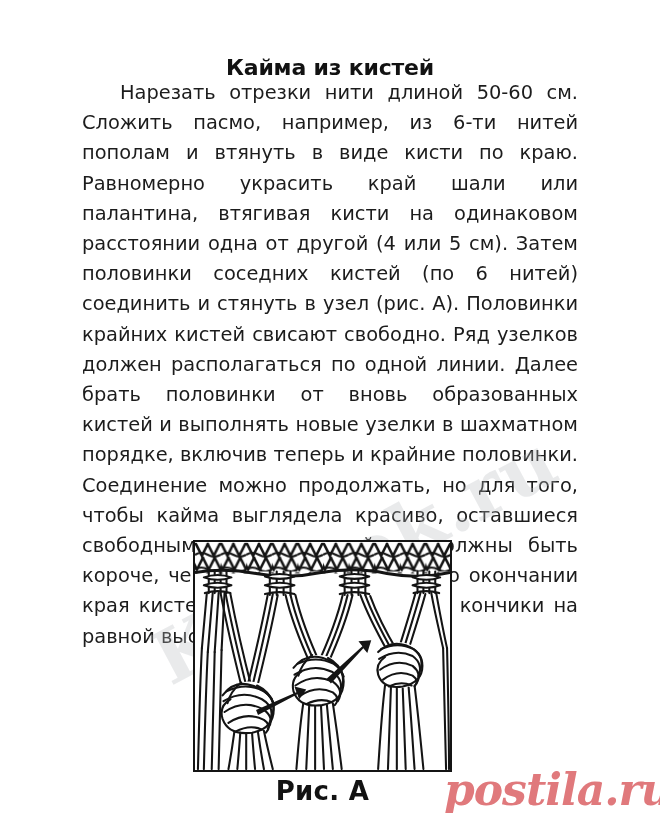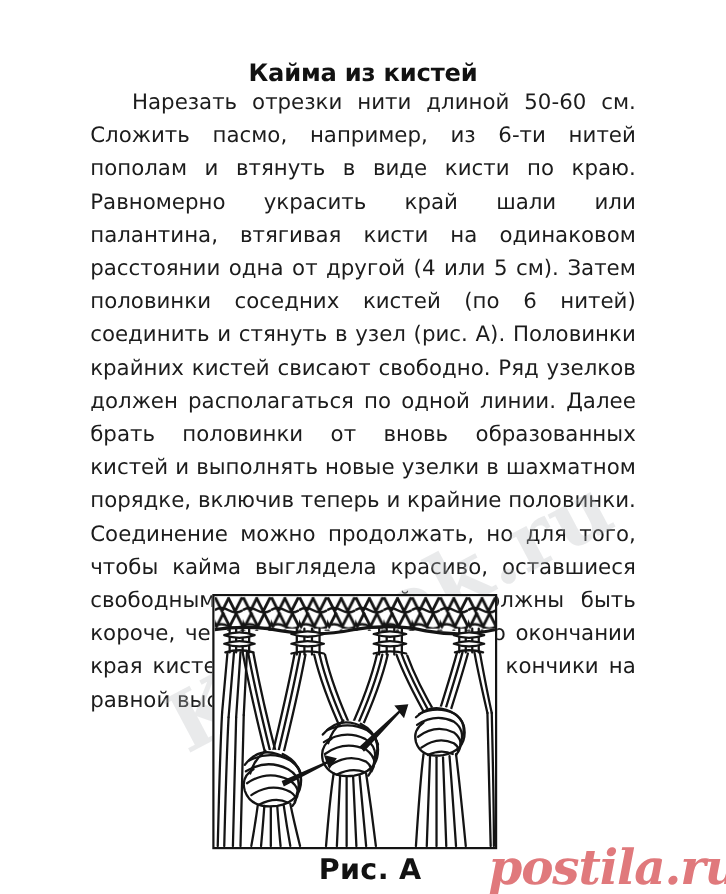--- a/index.html
+++ b/index.html
@@ -76,21 +76,21 @@
     overflow: hidden;
   }
   .figure-frame svg {
     display: block;
     width: 100%;
     height: 100%;
   }
 
   .figure-caption {
     position: absolute;
-    left: 207px;
+    left: 193px;
     top: 760px;
     width: 259px;
     text-align: center;
     font-size: 26px;
     font-weight: 700;
     color: #121212;
     letter-spacing: 0.3px;
   }
 
   

